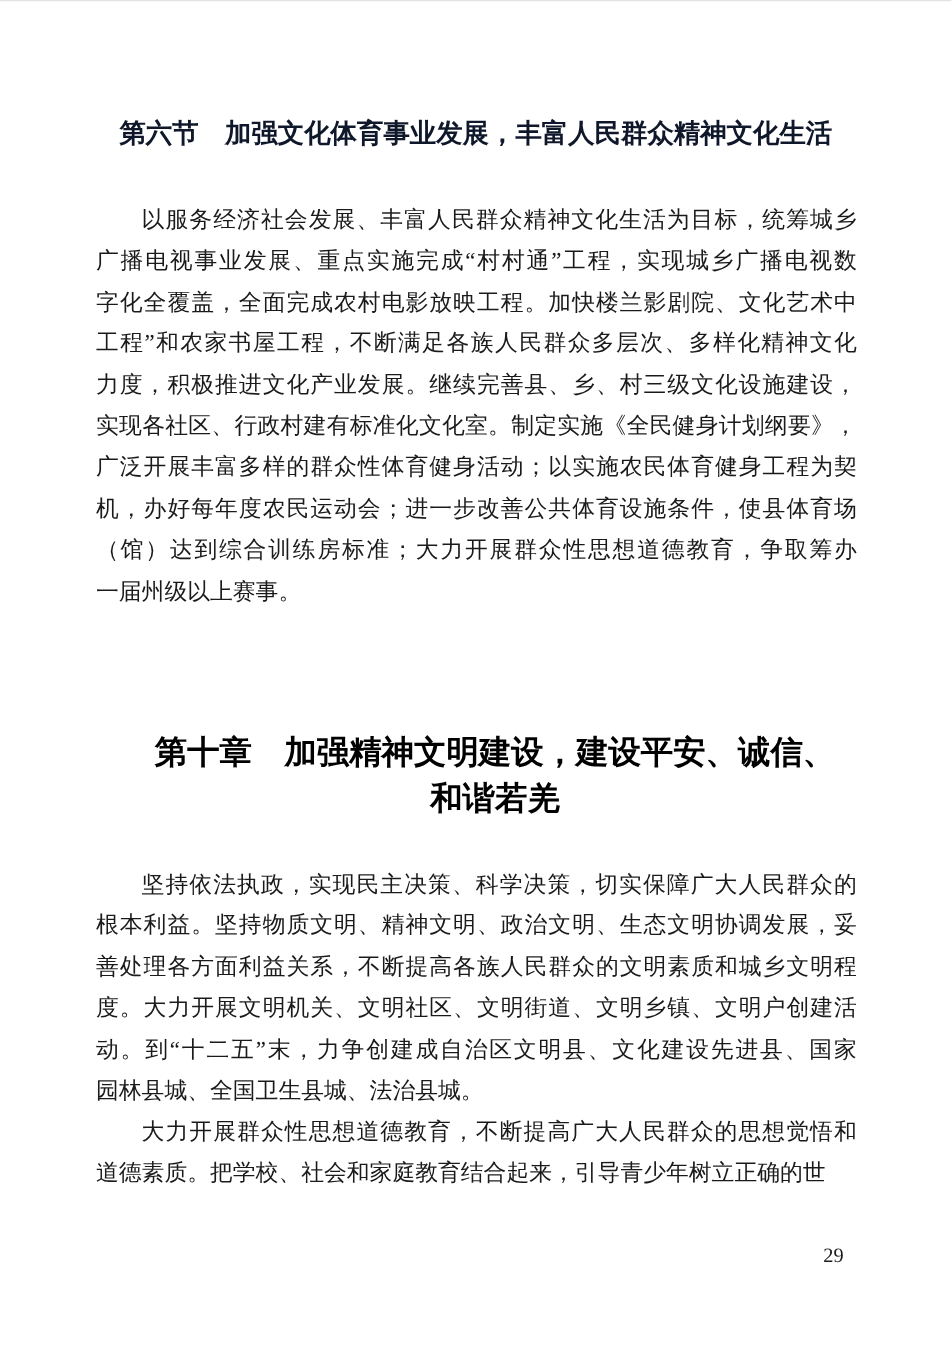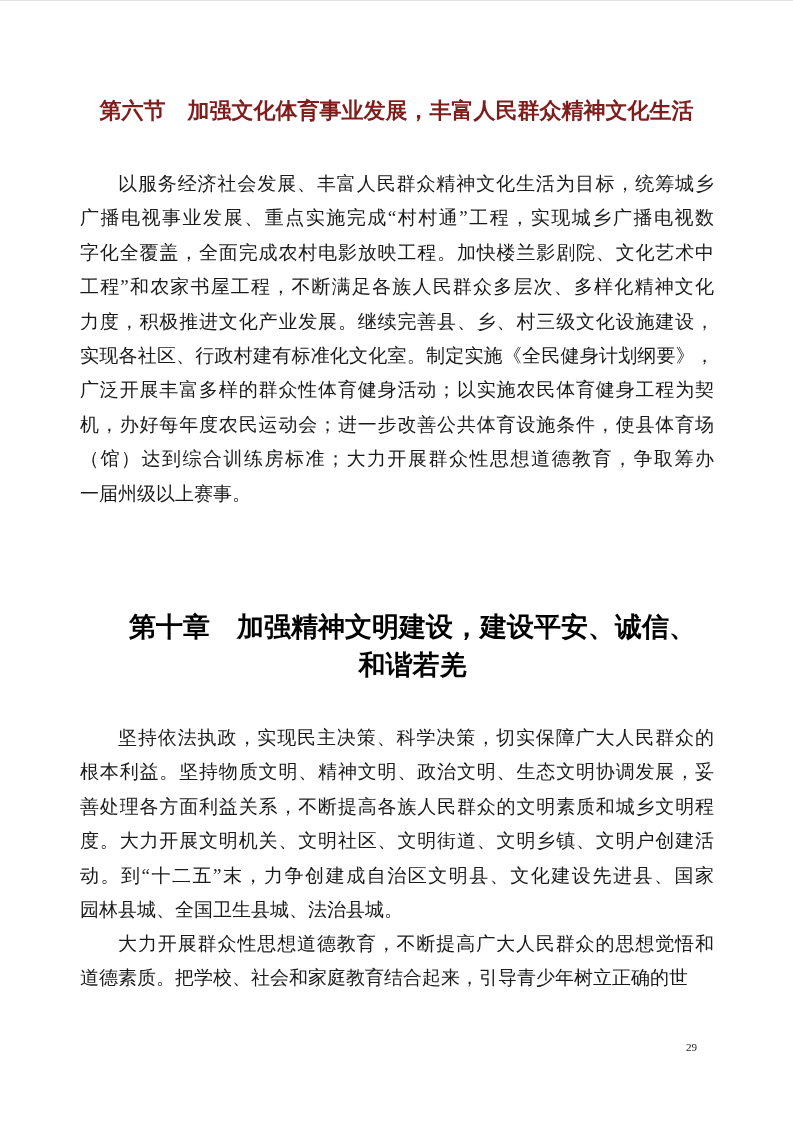--- a/index.html
+++ b/index.html
@@ -22,21 +22,21 @@
     position: absolute;
     top: 95px;
     left: 0;
     right: 0;
     margin: 0;
     text-align: center;
     font-family: "Liberation Sans", "DejaVu Sans", sans-serif;
     font-weight: bold;
     font-size: 22px;
     line-height: 30px;
-    color: #7f1d1d;
+    color: #0f172a;
     white-space: nowrap;
   }
   .chapter-title {
     position: absolute;
     top: 607px;
     left: 0;
     right: 0;
     margin: 0;
     text-align: center;
     font-family: "Liberation Sans", "DejaVu Sans", sans-serif;
@@ -66,21 +66,21 @@
     text-align-last: justify;
     text-justify: inter-character;
     color: #1a1a1a;
   }
   .text-line.first { text-indent: 2em; }
   .text-line.last  { text-align-last: left; }
   .page-number {
     position: absolute;
     top: 1036px;
     left: 686px;
-    font-size: 11px;
+    font-size: 17px;
     line-height: 20px;
     color: #1a1a1a;
   }
 </style>
 </head>
 <body>
 
 <div class="page">
 
   <h2 class="section-title">第六节　加强文化体育事业发展，丰富人民群众精神文化生活</h2>

